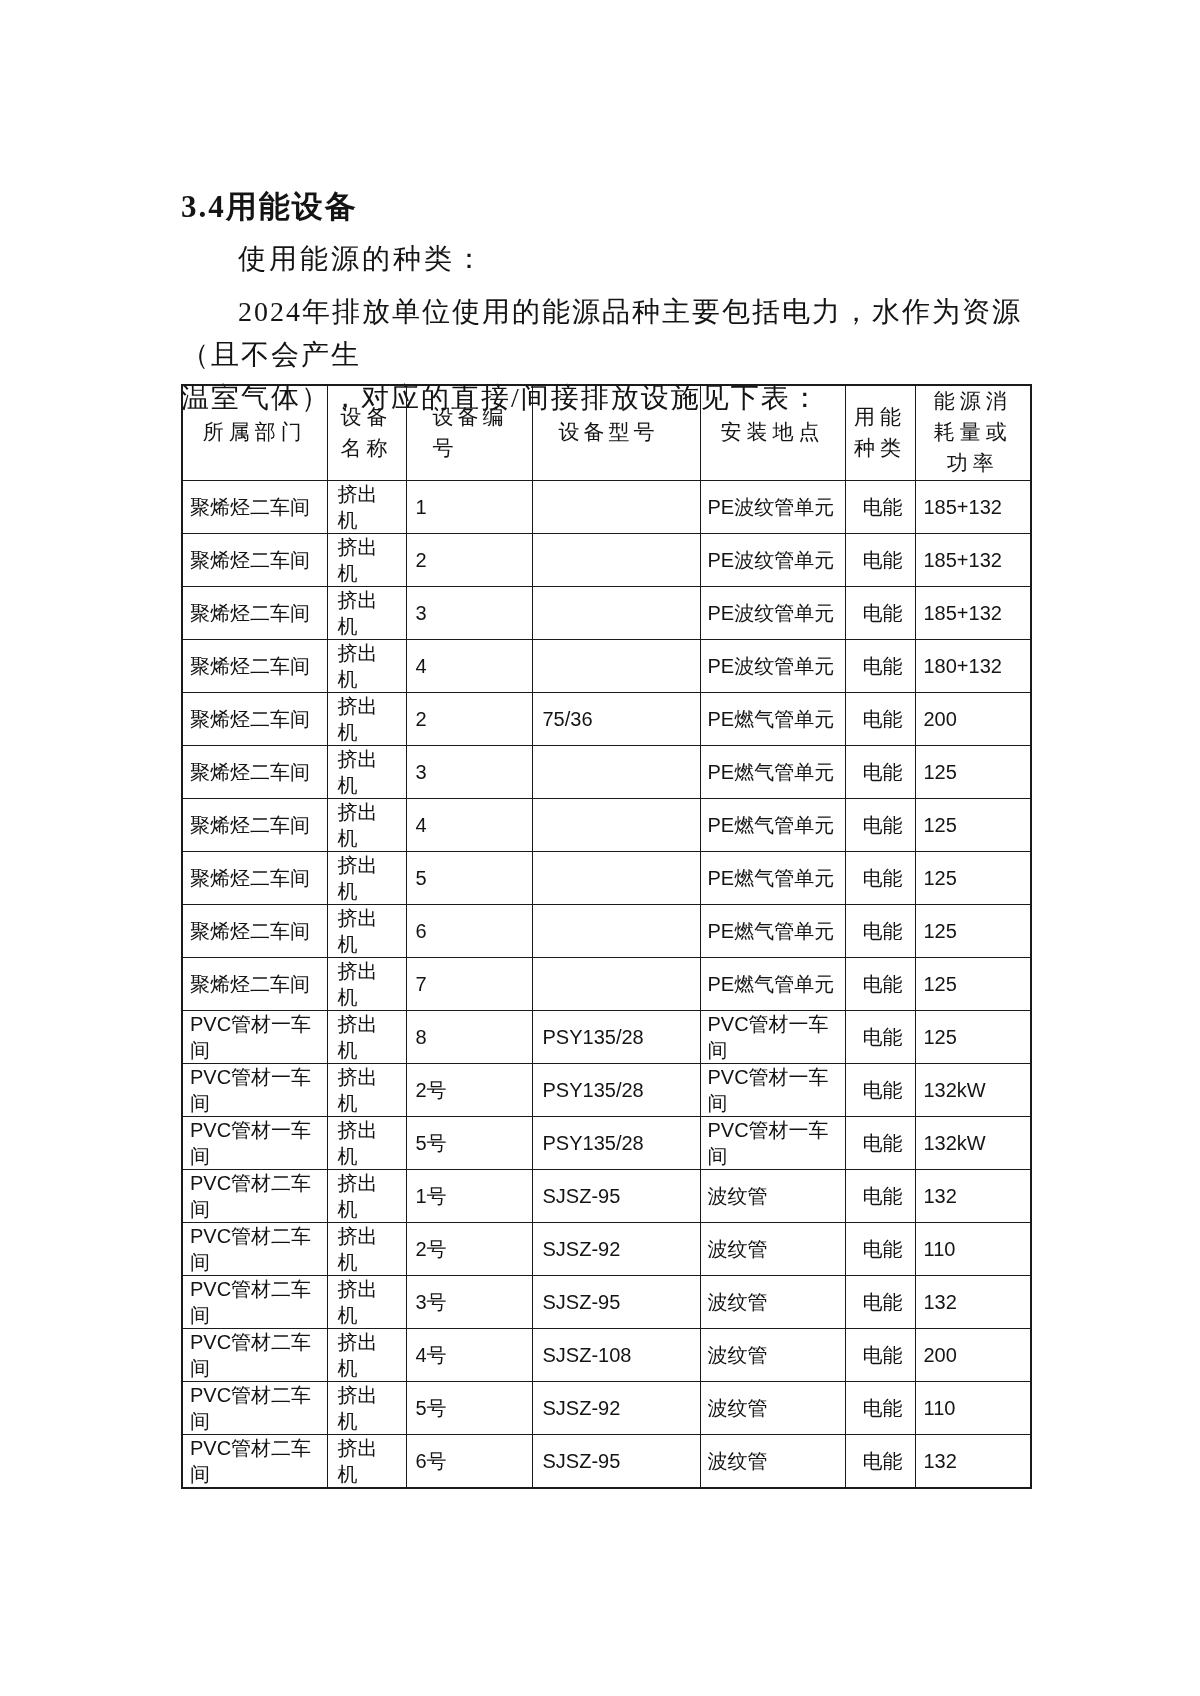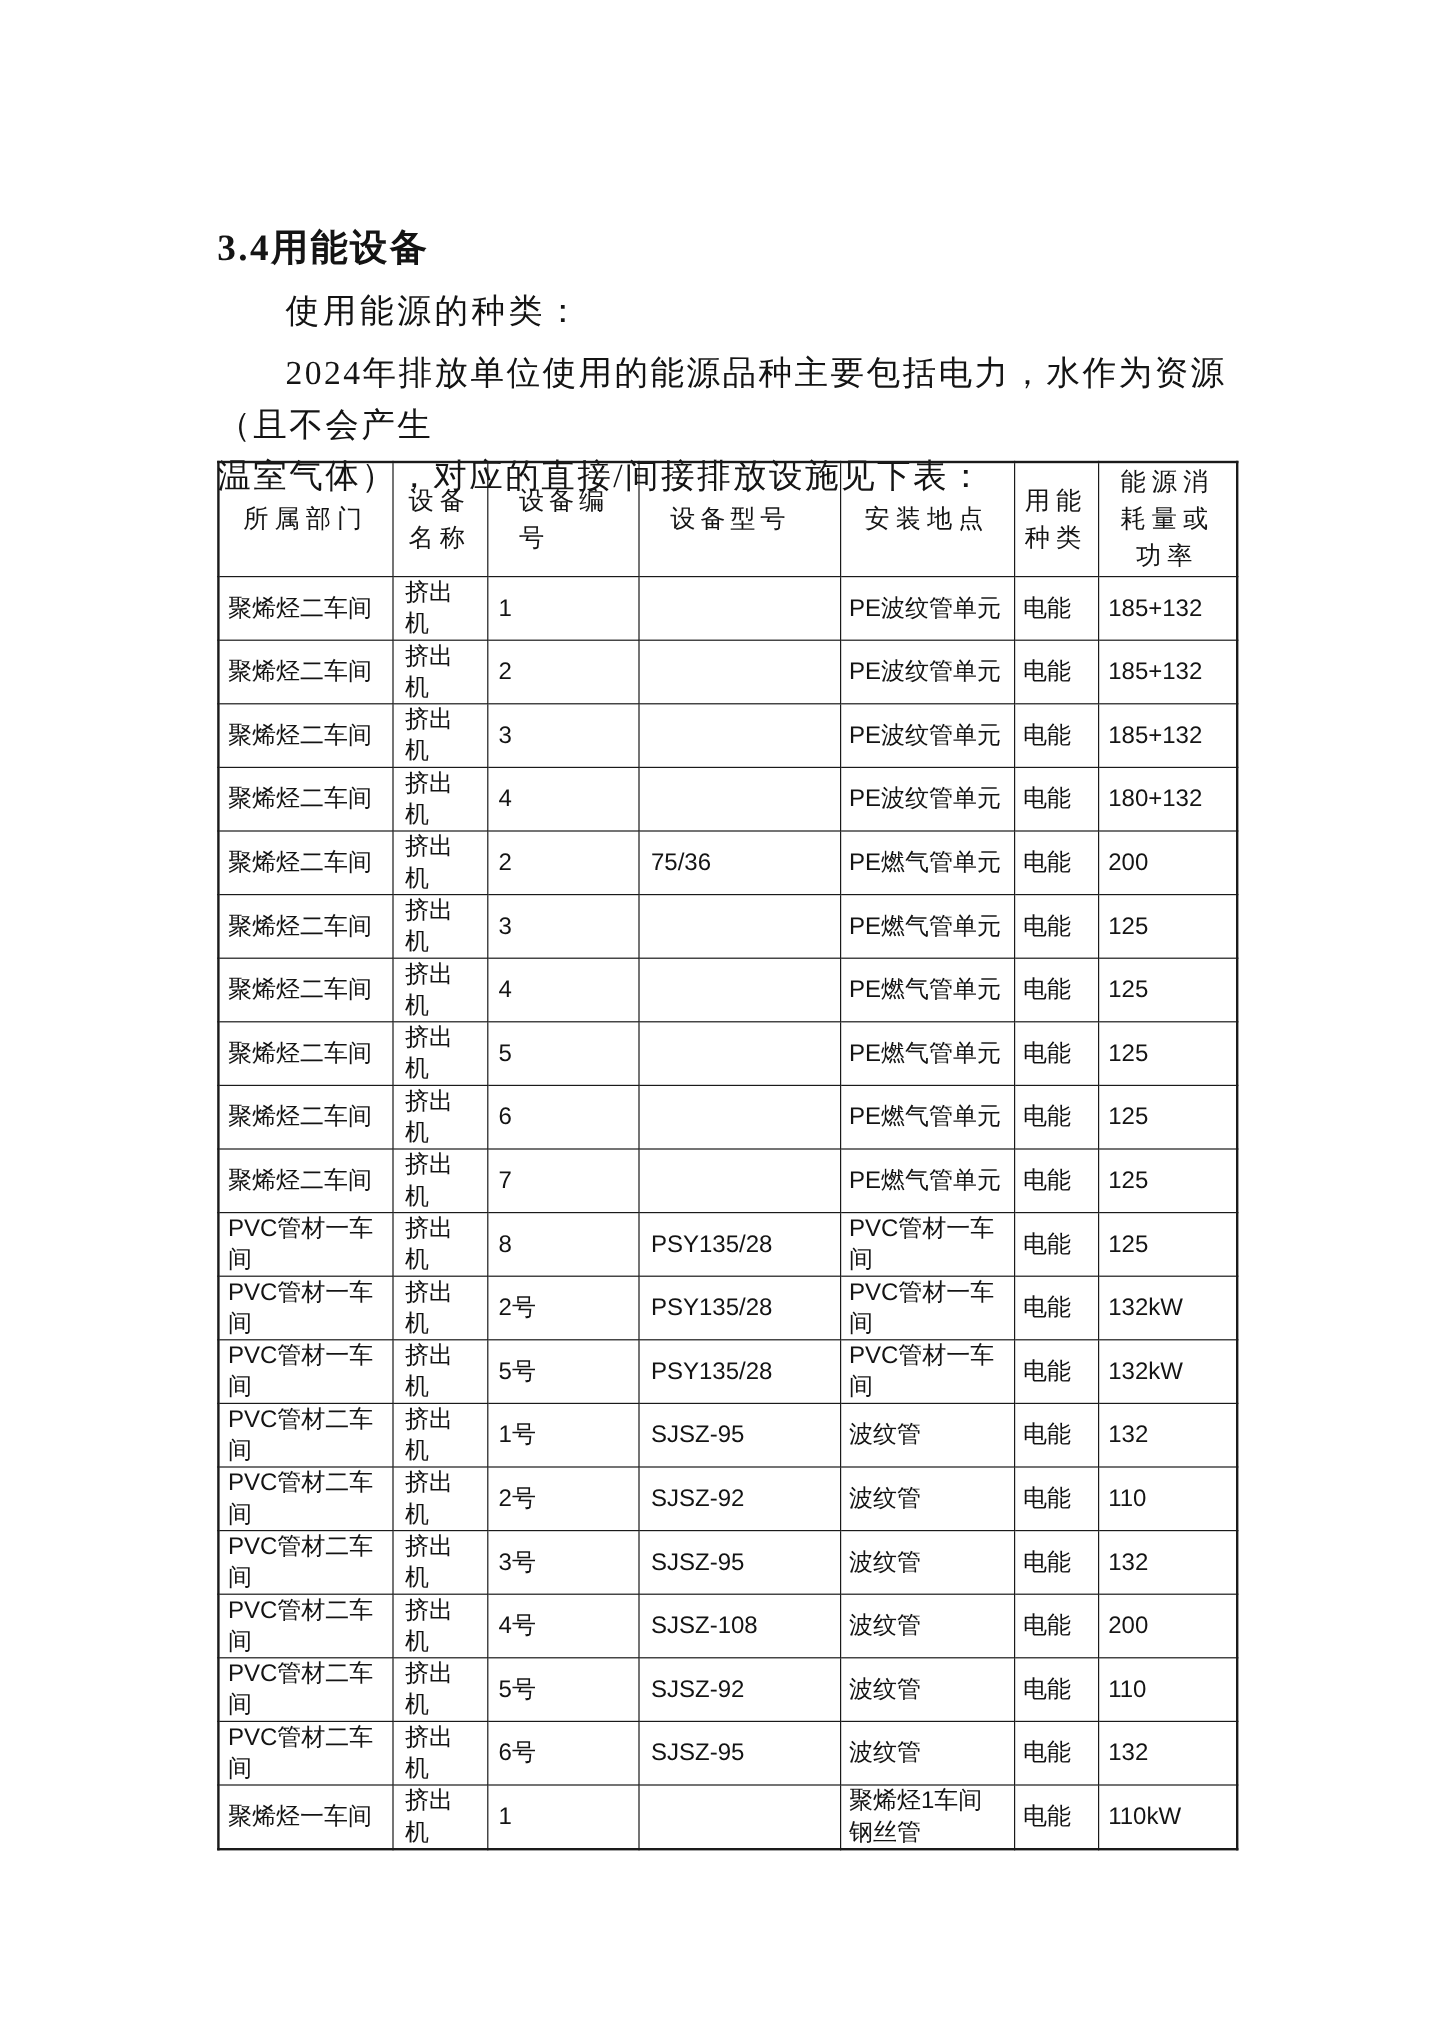--- a/index.html
+++ b/index.html
@@ -56,21 +56,21 @@
   .equipment td {
     font-family: "Liberation Sans", "DejaVu Sans", sans-serif;
     font-size: 20px; line-height: 26px;
     text-align: left;
   }
   .equipment td.col1 { padding: 0 4px 0 7px; }
   .equipment td.col2 { padding: 0 14px 0 10px; }
   .equipment td.col3 { padding: 0 4px 0 9px; }
   .equipment td.col4 { padding: 0 6px 0 10px; margin-top: 20px; }
   .equipment td.col5 { padding: 0 7px 0 7px; }
-  .equipment td.col6 { padding: 0 2px 0 7px; }
+  .equipment td.col6 { padding: 0 2px 0 7px; text-align: center; }
   .equipment td.col7 { padding: 0 4px 0 8px; }
 
   .page-number {
     position: absolute; left: 0; top: 1585px; width: 1200px;
     text-align: center; font-size: 20px;
     font-family: "Liberation Serif", "DejaVu Serif", serif;
   }
 </style>
 </head>
 <body>
@@ -272,26 +272,17 @@
         </tr>
         <tr>
           <td class="col1">PVC管材二车间</td>
           <td class="col2">挤出机</td>
           <td class="col3">6号</td>
           <td class="col4">SJSZ-95</td>
           <td class="col5">波纹管</td>
           <td class="col6">电能</td>
           <td class="col7">132</td>
         </tr>
-        <tr>
-          <td class="col1">聚烯烃一车间</td>
-          <td class="col2">挤出机</td>
-          <td class="col3">1</td>
-          <td class="col4"></td>
-          <td class="col5">聚烯烃1车间钢丝管</td>
-          <td class="col6">电能</td>
-          <td class="col7">110kW</td>
-        </tr>
       </tbody>
   </table>
 
 
 </div>
 
 </body></html>

